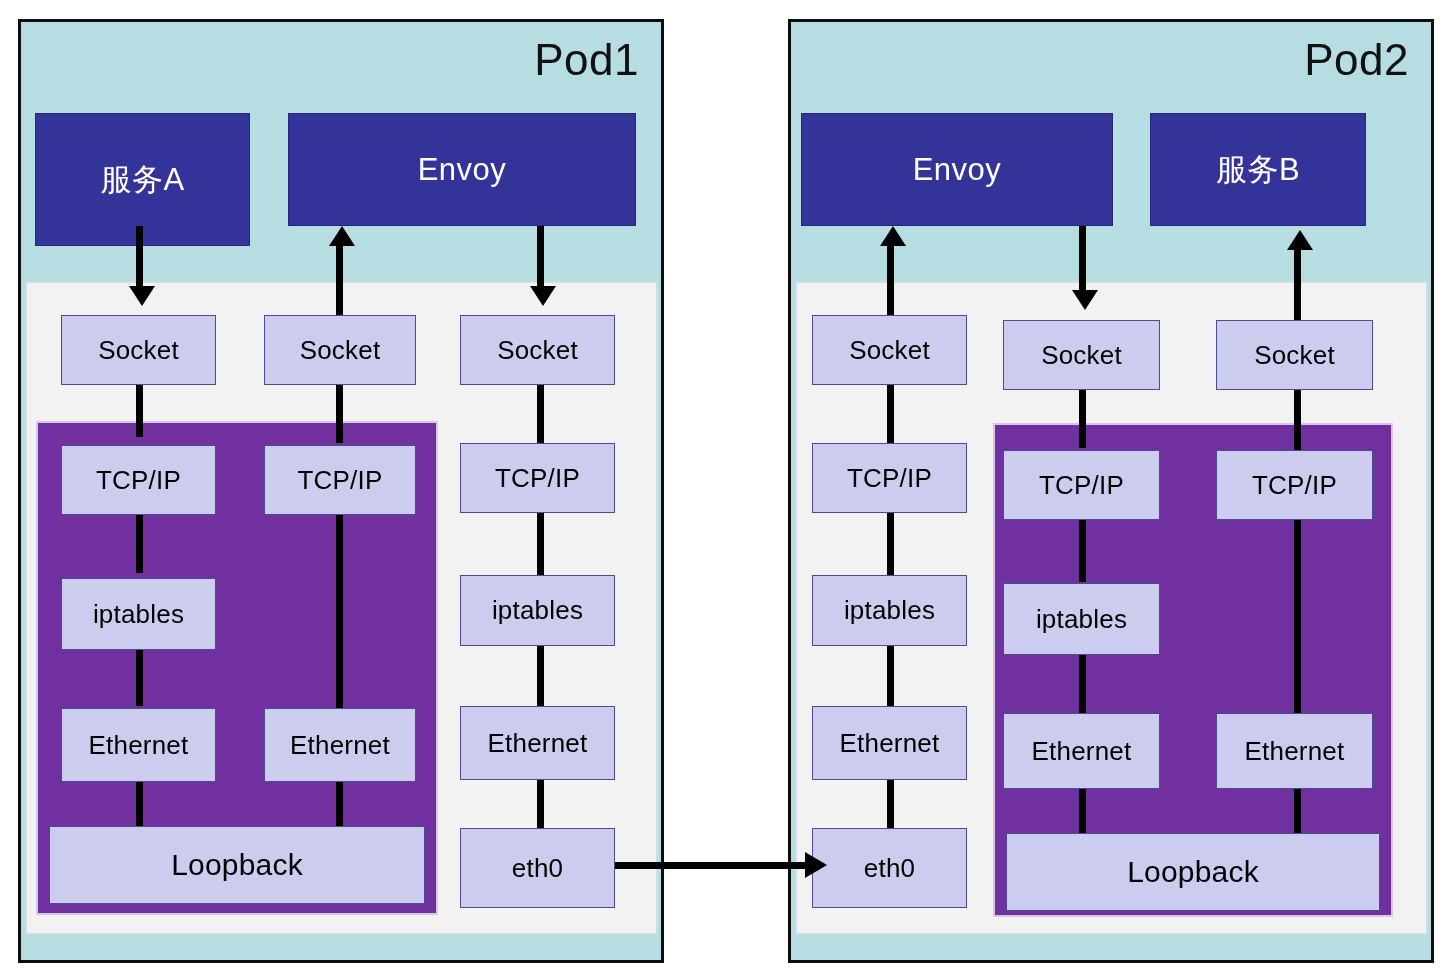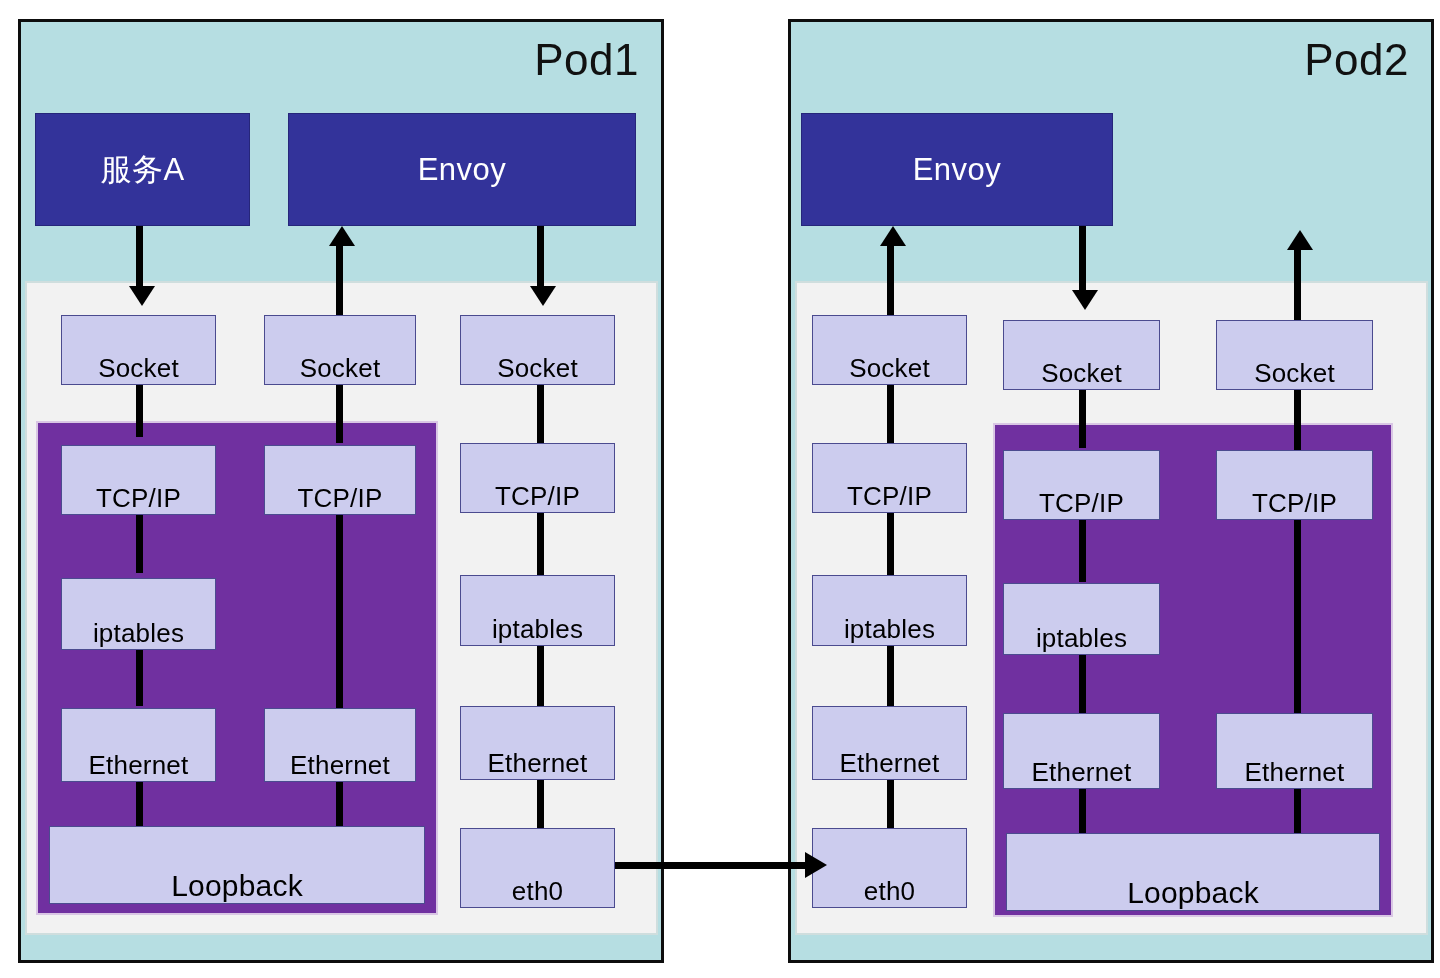--- a/index.html
+++ b/index.html
@@ -67,21 +67,21 @@
   }
 
   
   .layer-box {
     position: absolute;
     background: #ccccee;
     border: 1px solid #4b4b8f;
     box-sizing: border-box;
     color: #000000;
     display: flex;
-    align-items: flex-end;
+    align-items: center;
     justify-content: center;
     font-size: 26px;
     letter-spacing: 0.2px;
   }
 
   
   .vline {
     position: absolute;
     background: #000000;
     width: 7px;
@@ -122,21 +122,21 @@
 <div id="canvas">
 
   <div class="pod" style="left:18px; top:19px; width:646px; height:944px;">
     <div class="pod-label">Pod1</div>
   </div>
 
   <div class="kernel" style="left:25px; top:281px; width:633px; height:654px;"></div>
 
   <div class="purple" style="left:36px; top:421px; width:402px; height:494px;"></div>
 
-  <div class="app-box" style="left:35px; top:113px; width:215px; height:113px;">
+  <div class="app-box" style="left:35px; top:113px; width:215px; height:133px;">
     <span>服务A</span>
   </div>
   <div class="app-box" style="left:288px; top:113px; width:348px; height:113px;">
     <span>Envoy</span>
   </div>
 
   <div class="vline" style="left:136px; top:226px; height:66px;"></div>
   <div class="arrow-down" style="left:129px; top:286px;"></div>
 
   <div class="vline" style="left:336px; top:236px; height:86px;"></div>
@@ -206,20 +206,23 @@
     <div class="pod-label">Pod2</div>
   </div>
 
   <div class="kernel" style="left:795px; top:281px; width:633px; height:654px;"></div>
 
   <div class="purple" style="left:993px; top:423px; width:400px; height:494px;"></div>
 
   <div class="app-box" style="left:801px; top:113px; width:312px; height:113px;">
     <span>Envoy</span>
   </div>
+  <div class="app-box" style="left:1150px; top:113px; width:216px; height:113px;">
+    <span>服务B</span>
+  </div>
 
   <div class="vline" style="left:887px; top:236px; height:86px;"></div>
   <div class="arrow-up" style="left:880px; top:226px;"></div>
 
   <div class="vline" style="left:1079px; top:226px; height:70px;"></div>
   <div class="arrow-down" style="left:1072px; top:290px;"></div>
 
   <div class="vline" style="left:1294px; top:240px; height:86px;"></div>
   <div class="arrow-up" style="left:1287px; top:230px;"></div>
 

